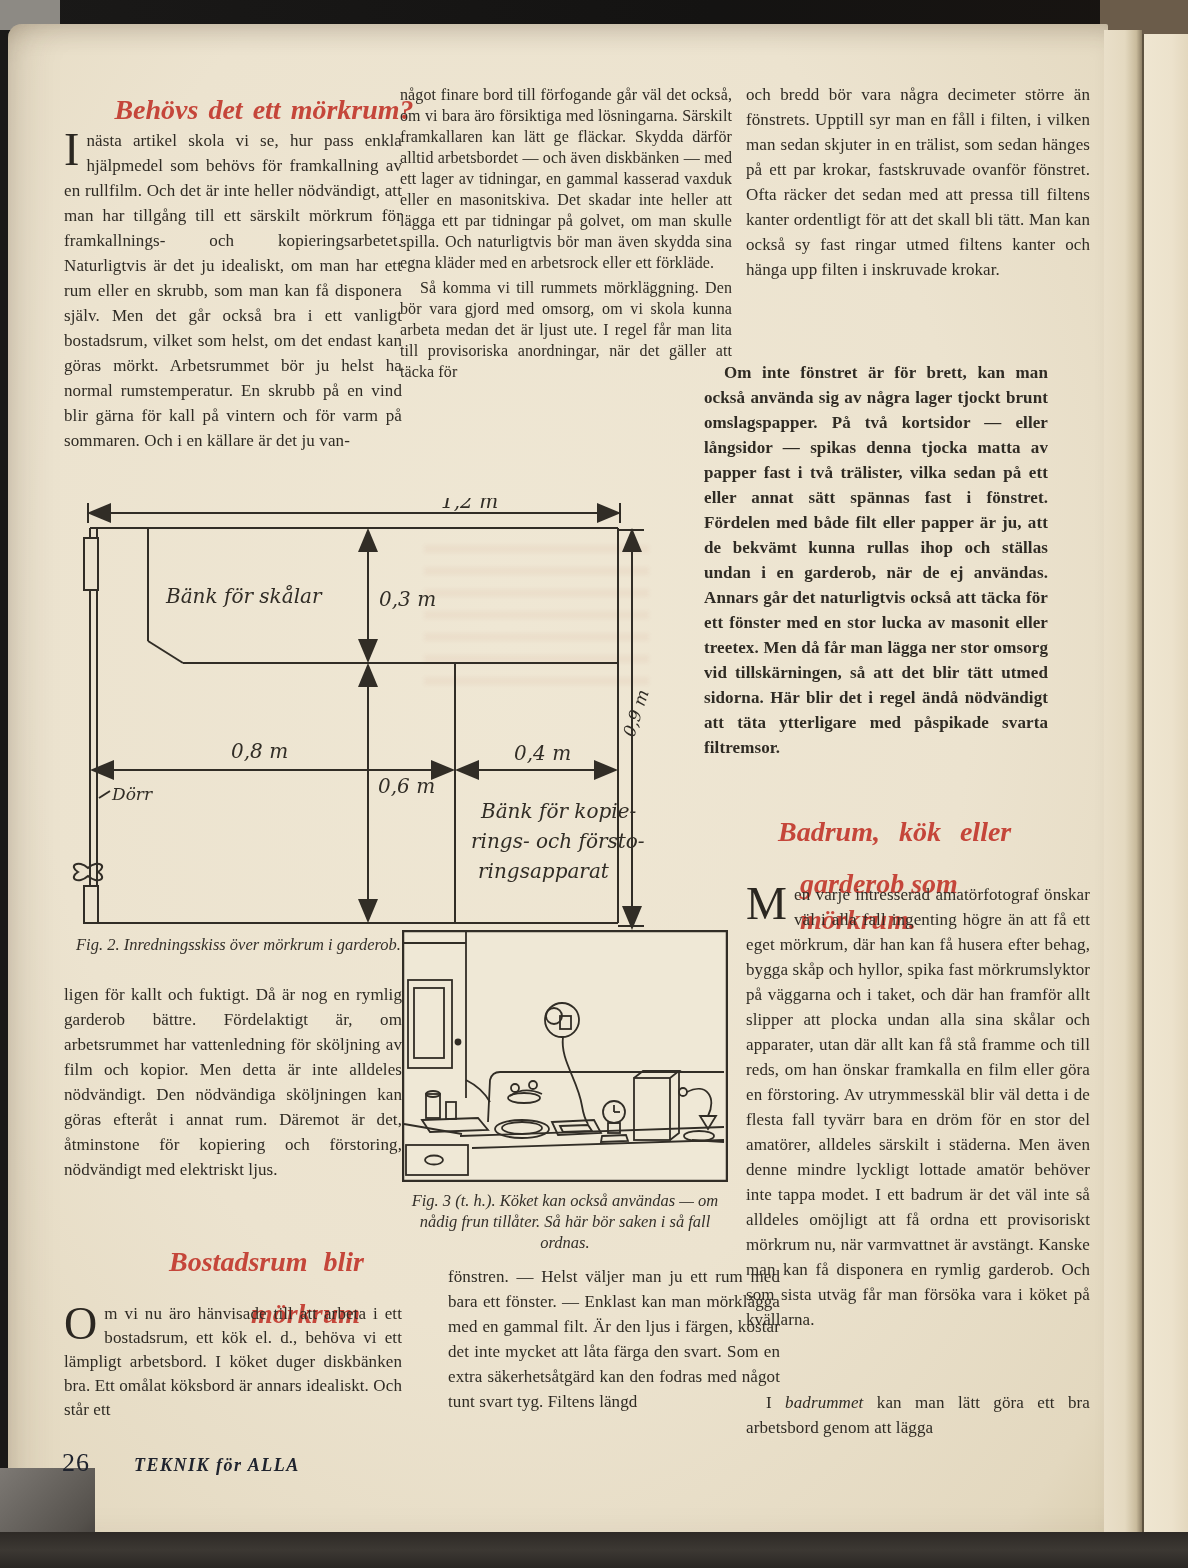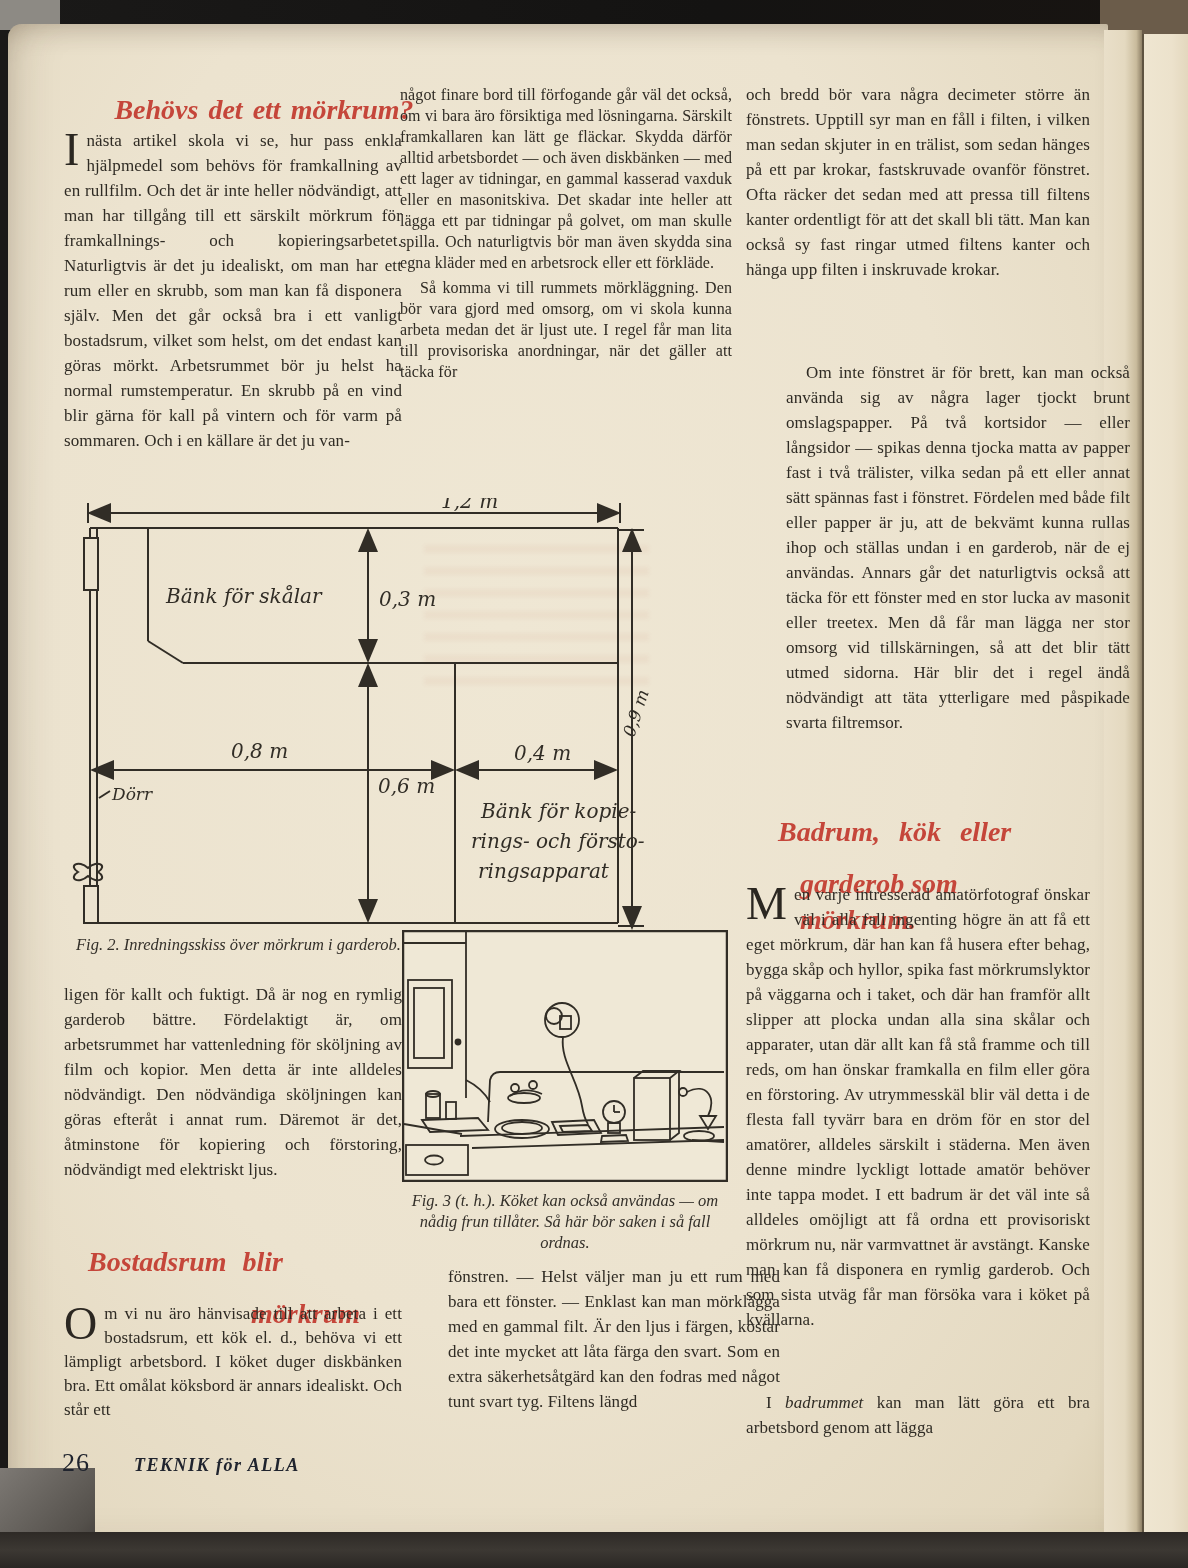--- a/index.html
+++ b/index.html
@@ -125,21 +125,21 @@
     <text x="405" y="350" class="hand">rings- och försto-</text>
     <text x="412" y="380" class="hand">ringsapparat</text>
   </svg>
   <p class="abs caption" style="left:66px;top:934px;width:345px;">Fig. 2. Inredningsskiss över mörkrum i garderob.</p>
 
   <div class="abs clip" style="left:64px;top:982px;width:338px;height:240px;">
     <p class="body-text">ligen för kallt och fuktigt. Då är nog en rymlig garderob bättre. Fördelaktigt är, om arbetsrummet har vattenledning för sköljning av film och kopior. Men detta är inte alldeles nödvändigt. Den nödvändiga sköljningen kan göras efteråt i annat rum. Däremot är det, åtminstone för kopiering och förstoring, nödvändigt med elektriskt ljus.</p>
   </div>
 
   <div class="abs" style="left:64px;top:1228px;width:316px;">
-    <span class="red-head" style="display:block;padding-left:8px;word-spacing:9px;">Bostadsrum blir</span>
+    <span class="red-head" style="display:block;padding-left:8px;word-spacing:9px;text-align:right;">Bostadsrum blir</span>
     <span class="red-head" style="display:block;text-align:right;padding-right:4px;">mörkrum</span>
   </div>
 
   <div class="abs clip" style="left:64px;top:1302px;width:338px;height:146px;">
     <p class="body-text" style="line-height:24px;"><span class="dropcap">O</span><span>m vi nu äro hänvisade till att arbeta i ett bostadsrum, ett kök el. d., behöva vi ett lämpligt arbetsbord. I köket duger diskbänken bra. Ett omålat köksbord är annars idealiskt. Och står ett</span></p>
   </div>
 
   <div class="abs footer" style="left:62px;top:1448px;">
     <span class="num">26</span>
     <span class="mag">TEKNIK för ALLA</span>
@@ -209,21 +209,21 @@
   </svg>
   <p class="abs caption" style="left:398px;top:1190px;width:334px;">Fig. 3 (t. h.). Köket kan också användas — om nådig frun tillåter. Så här bör saken i så fall ordnas.</p>
 
   <div class="abs clip" style="left:400px;top:1264px;width:332px;height:204px;margin-left:48px;">
     <p class="body-text">fönstren. — Helst väljer man ju ett rum med bara ett fönster. — Enklast kan man mörklägga med en gammal filt. Är den ljus i färgen, kostar det inte mycket att låta färga den svart. Som en extra säkerhetsåtgärd kan den fodras med något tunt svart tyg. Filtens längd</p>
   </div>
 
   <div class="abs clip" style="left:746px;top:82px;width:344px;height:280px;">
     <p class="body-text">och bredd bör vara några decimeter större än fönstrets. Upptill syr man en fåll i filten, i vilken man sedan skjuter in en trälist, som sedan hänges på ett par krokar, fastskruvade ovanför fönstret. Ofta räcker det sedan med att pressa till filtens kanter ordentligt för att det skall bli tätt. Man kan också sy fast ringar utmed filtens kanter och hänga upp filten i inskruvade krokar.</p>
   </div>
-  <div class="abs clip" style="left:786px;top:360px;width:344px;height:430px;">
+  <div class="abs clip" style="left:704px;top:360px;width:344px;height:430px;font-weight:bold;">
     <p class="body-text ind">Om inte fönstret är för brett, kan man också använda sig av några lager tjockt brunt omslagspapper. På två kortsidor — eller långsidor — spikas denna tjocka matta av papper fast i två trälister, vilka sedan på ett eller annat sätt spännas fast i fönstret. Fördelen med både filt eller papper är ju, att de bekvämt kunna rullas ihop och ställas undan i en garderob, när de ej användas. Annars går det naturligtvis också att täcka för ett fönster med en stor lucka av masonit eller treetex. Men då får man lägga ner stor omsorg vid tillskärningen, så att det blir tätt utmed sidorna. Här blir det i regel ändå nödvändigt att täta ytterligare med påspikade svarta filtremsor.</p>
   </div>
 
   <div class="abs" style="left:746px;top:798px;width:344px;">
     <span class="red-head" style="display:block;padding-left:16px;word-spacing:12px;">Badrum, kök eller</span>
     <span class="red-head" style="display:block;padding-left:38px;">garderob som mörkrum.</span>
   </div>
 
   <div class="abs clip" style="left:746px;top:882px;width:344px;height:478px;">
     <p class="body-text"><span class="dropcap">M</span><span>en varje intresserad amatörfotograf önskar väl i alla fall ingenting högre än att få ett eget mörkrum, där han kan få husera efter behag, bygga skåp och hyllor, spika fast mörkrumslyktor på väggarna och i taket, och där han framför allt slipper att plocka undan alla sina skålar och apparater, utan där allt kan få stå framme och till reds, om han önskar framkalla en film eller göra en förstoring. Av utrymmesskäl blir väl detta i de flesta fall tyvärr bara en dröm för en stor del amatörer, alldeles särskilt i städerna. Men även denne mindre lyckligt lottade amatör behöver inte tappa modet. I ett badrum är det väl inte så alldeles omöjligt att få ordna ett provisoriskt mörkrum nu, när varmvattnet är avstängt. Kanske man kan få disponera en rymlig garderob. Och som sista utväg får man försöka vara i köket på kvällarna.</span></p>

